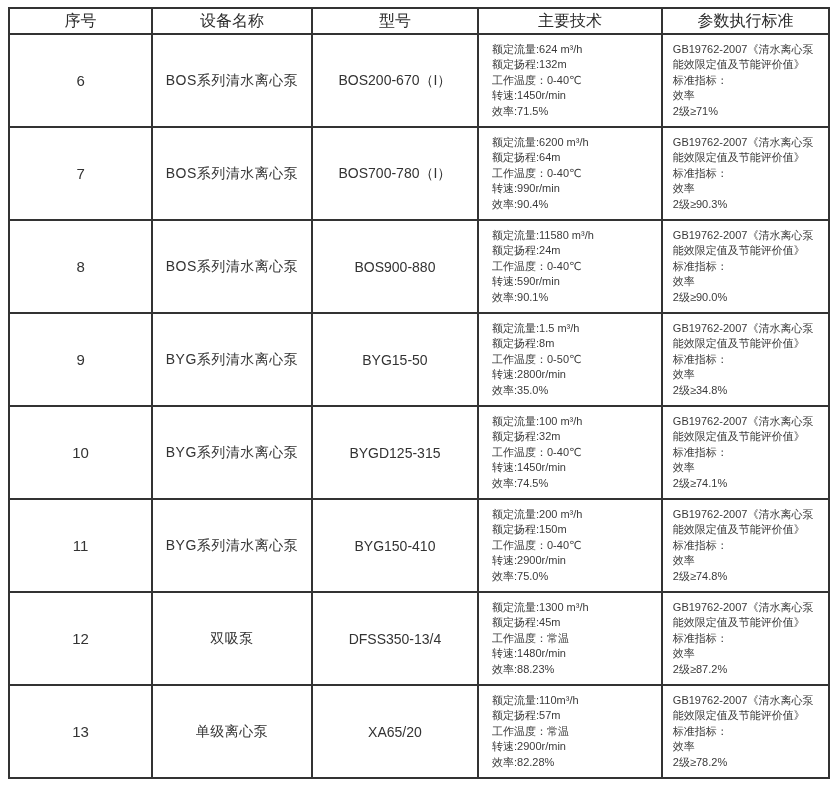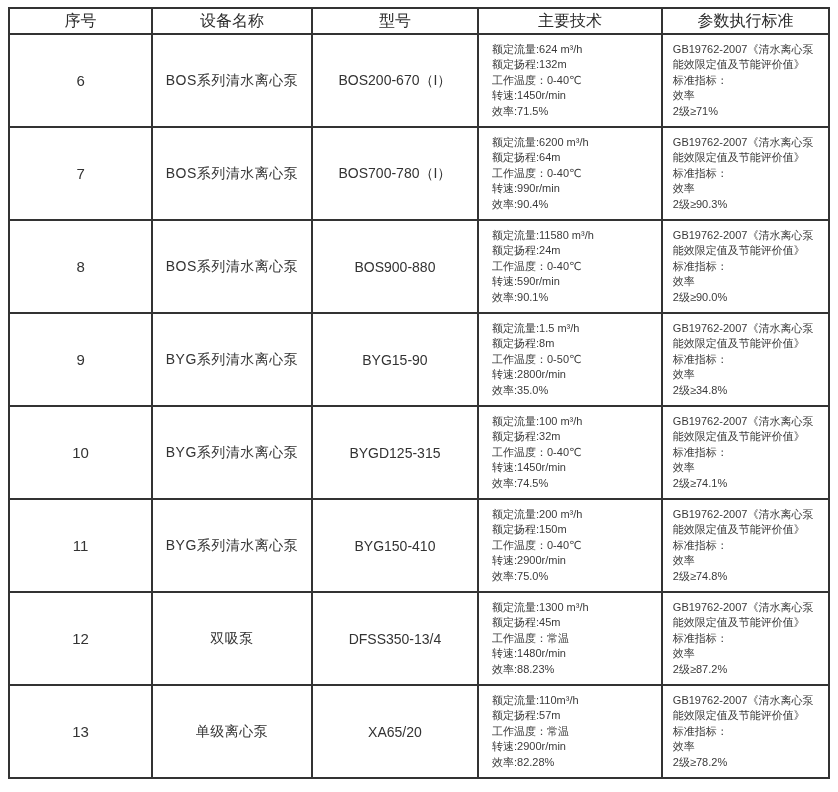--- a/index.html
+++ b/index.html
@@ -107,21 +107,21 @@
 效率:90.1%</td>
     <td class="c-std">GB19762-2007《清水离心泵能效限定值及节能评价值》
 标准指标：
 效率
 2级≥90.0%</td>
   </tr>
 
   <tr>
     <td class="c-no">9</td>
     <td class="c-name">BYG系列清水离心泵</td>
-    <td class="c-model">BYG15-90</td>
+    <td class="c-model">BYG15-50</td>
     <td class="c-tech">额定流量:1.5 m³/h
 额定扬程:8m
 工作温度：0-50℃
 转速:2800r/min
 效率:35.0%</td>
     <td class="c-std">GB19762-2007《清水离心泵能效限定值及节能评价值》
 标准指标：
 效率
 2级≥34.8%</td>
   </tr>

